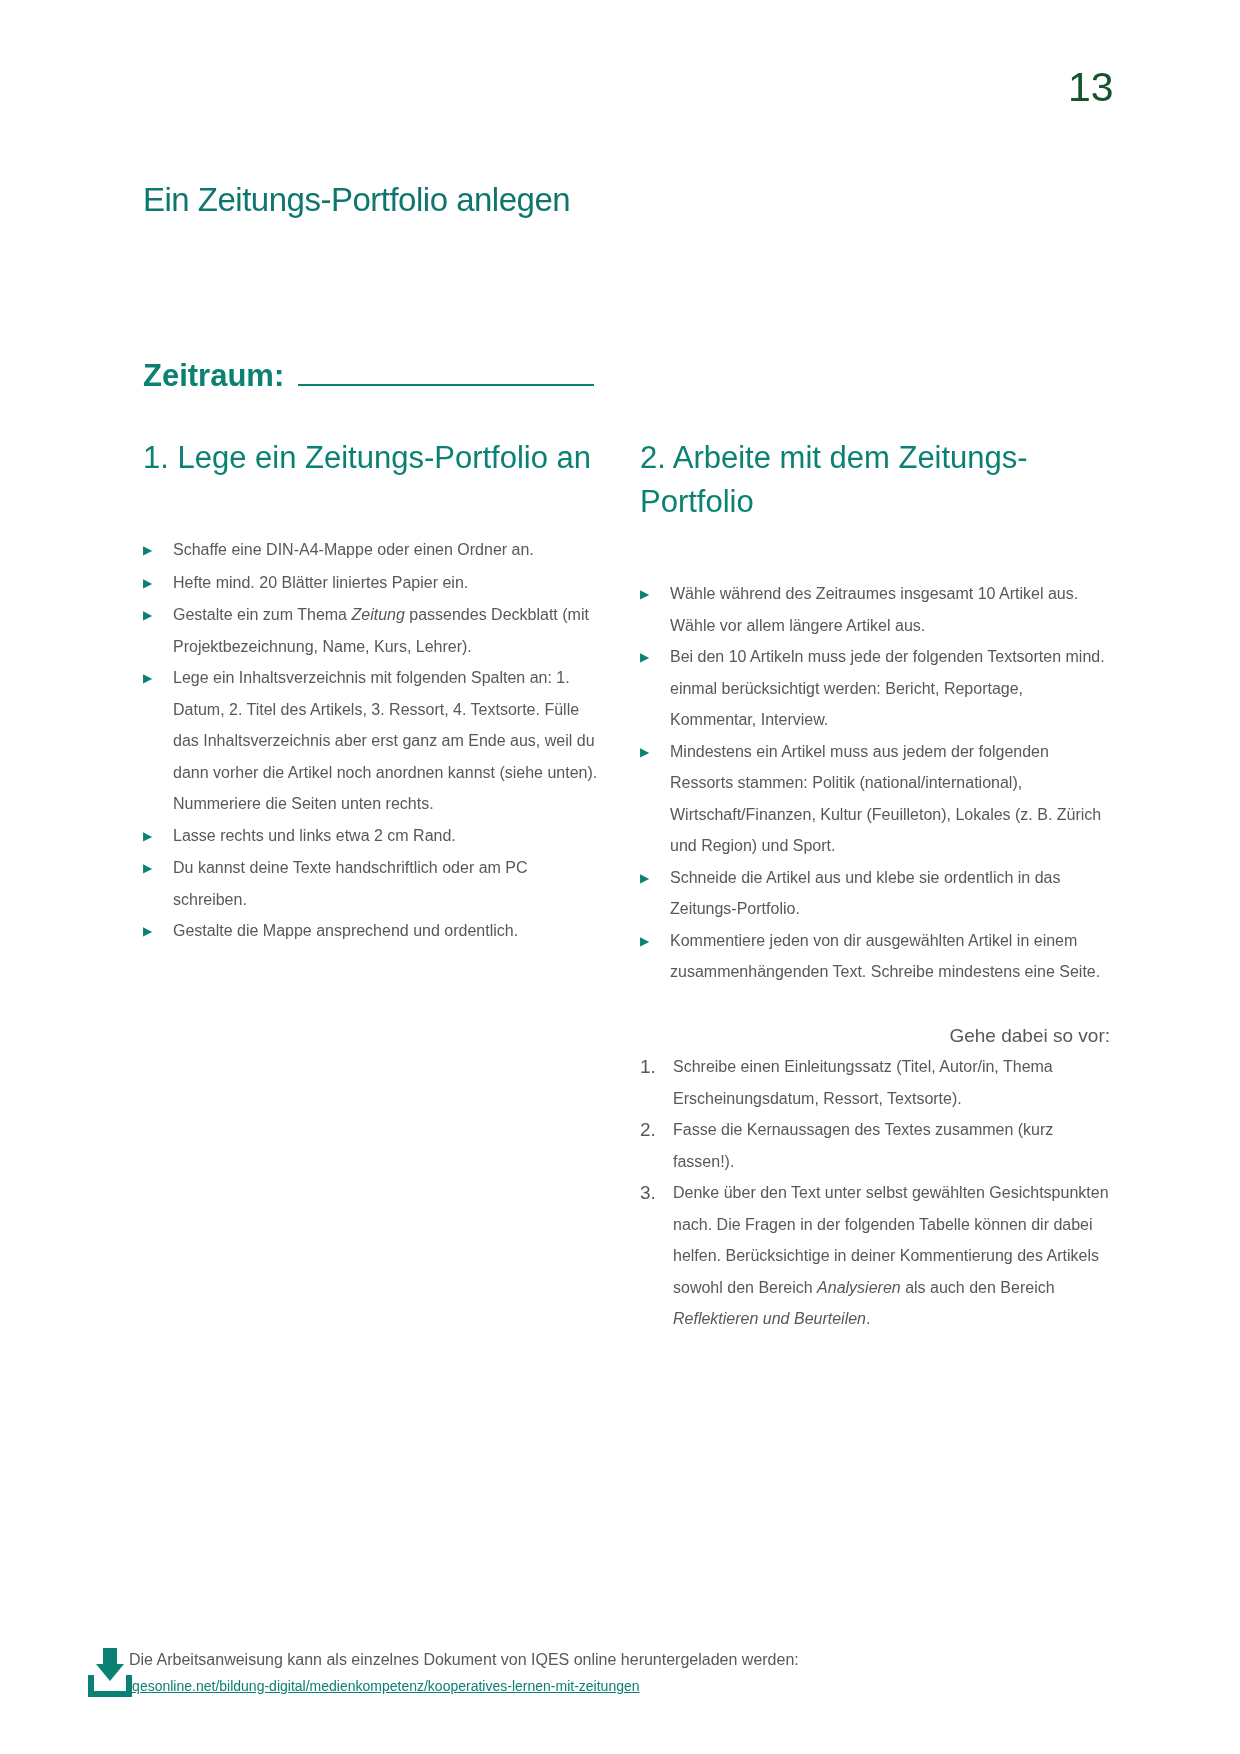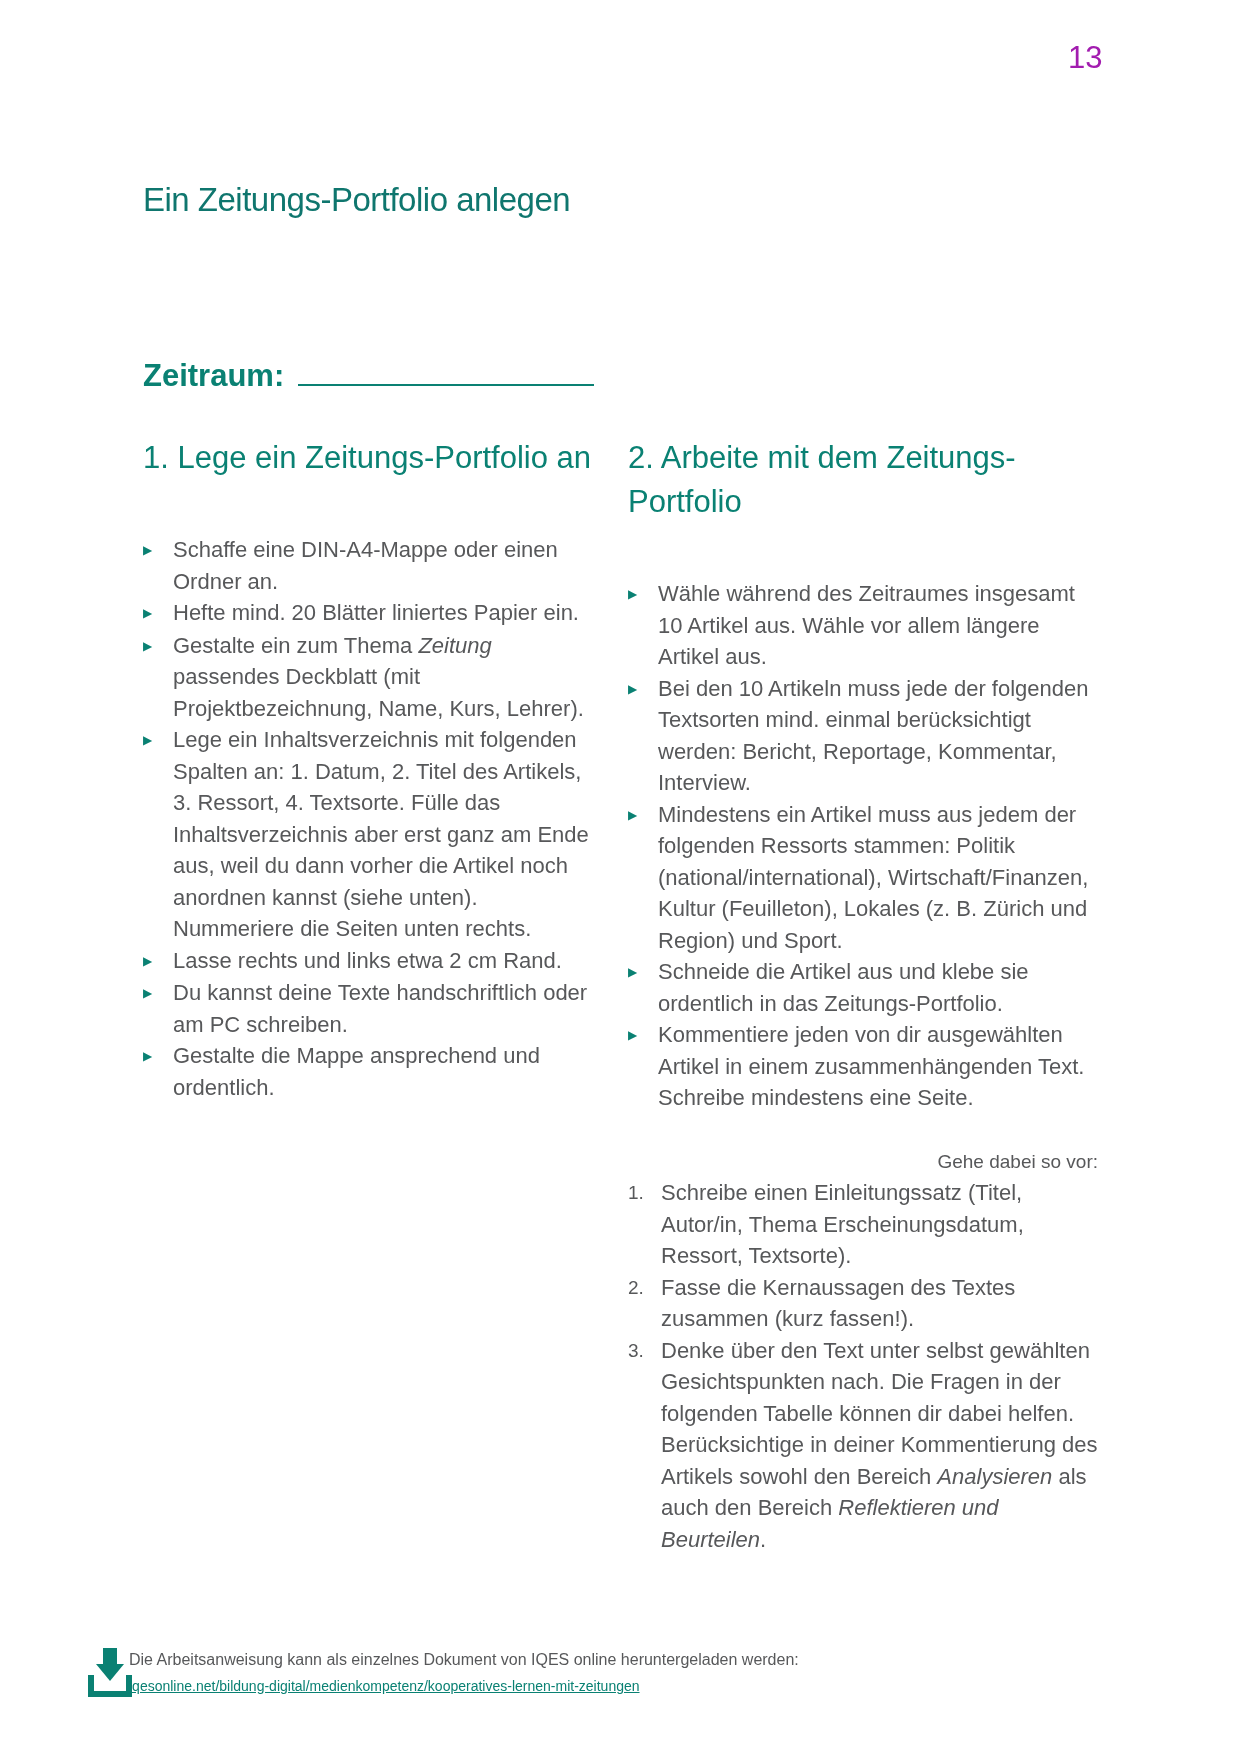--- a/index.html
+++ b/index.html
@@ -2,55 +2,55 @@
 <html><head>
 <meta charset="utf-8">
 <style>
   html,body{margin:0;padding:0;}
   body{
     width:1240px;height:1754px;position:relative;background:#ffffff;
     font-family:"Liberation Sans","DejaVu Sans",sans-serif;
     -webkit-font-smoothing:antialiased;
   }
   .page-number{
-    position:absolute;left:1068px;top:40px;
-    font-size:31px;color:#a21caf;font-weight:400;
+    position:absolute;left:1068px;top:64px;
+    font-size:41px;color:#14532d;font-weight:400;
   }
   .doc-title{
     position:absolute;left:143px;top:181px;
     font-size:33px;color:#0f766e;font-weight:400;letter-spacing:-0.5px;
   }
   .zeitraum{
     position:absolute;left:143px;top:358px;
     font-size:31px;color:#0a8173;font-weight:700;
   }
   .zeitraum .blank-line{
     display:inline-block;width:296px;height:1px;
     border-bottom:2px solid #0a8173;margin-left:14px;
     vertical-align:baseline;
   }
   .columns{
     position:absolute;left:143px;top:436px;width:975px;
     display:flex;
   }
   .col{display:block;}
-  .col-1{width:455px;margin-right:30px;}
+  .col-1{width:455px;margin-right:42px;}
   .col-2{width:470px;}
   .col h2{
     margin:0 0 54px 0;
     font-size:31px;line-height:44px;font-weight:400;color:#0a8173;
   }
   ul.bullets,ol.steps{list-style:none;margin:0;padding:0;}
   ul.bullets li{display:flex;margin:0;}
   .marker{
     flex:0 0 30px;color:#0a8173;font-size:12px;line-height:31.5px;
     padding-top:1px;
   }
   .bt{
-    flex:1;color:#57585a;font-size:22px;line-height:31.5px;
+    flex:1;color:#57585a;font-size:16px;line-height:31.5px;
   }
   .bt i{font-style:italic;text-align:center;}
   .procedure-intro{
     margin-top:32px;color:#57585a;font-size:19px;line-height:31.5px;text-align:right;
   }
   ol.steps{margin-top:0;}
   ol.steps li{display:flex;margin:0;}
   .step-num{
     flex:0 0 33px;color:#57585a;font-size:19px;line-height:31.5px;
   }

